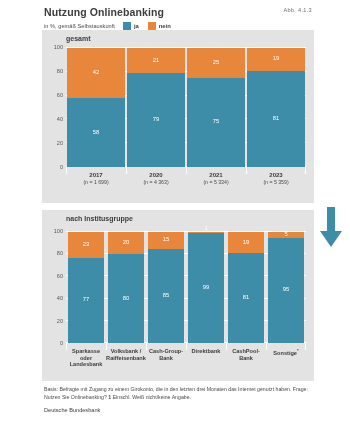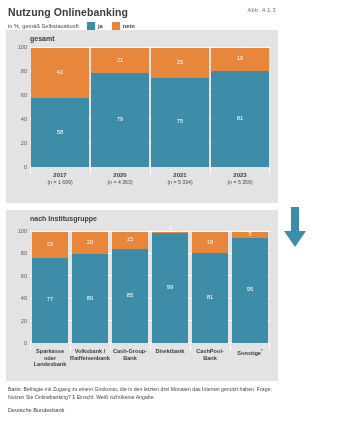--- a/index.html
+++ b/index.html
@@ -12,20 +12,21 @@
     background: #ffffff;
     font-family: "Liberation Sans", sans-serif;
     overflow: hidden;
   }
   .figure {
     position: relative;
     width: 284px;
     height: 435px;
     background: #ffffff;
     box-sizing: border-box;
+    margin-left: 36px;
   }
 
   
   .header {
     position: relative;
     padding: 6px 8px 2px 8px;
     height: 30px;
     box-sizing: border-box;
   }
   .title {

